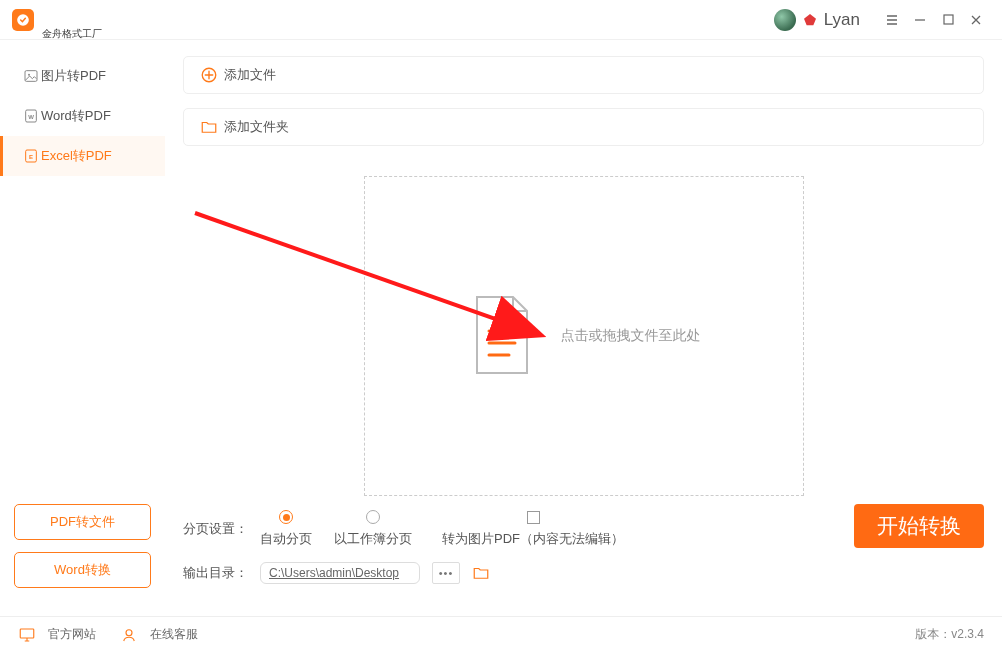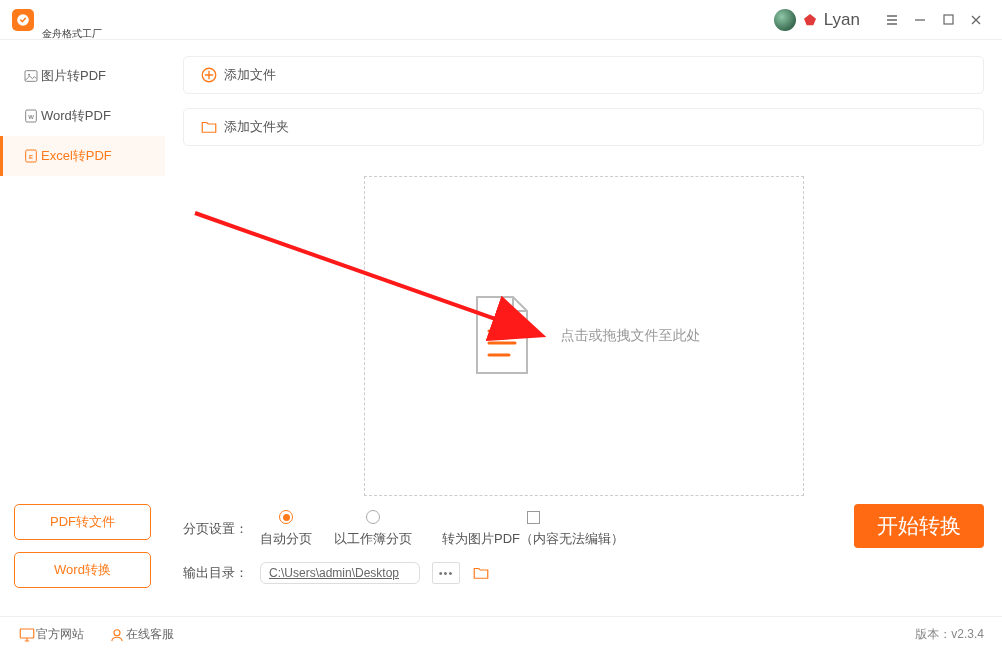--- a/index.html
+++ b/index.html
@@ -44,21 +44,21 @@
 .radio-dot.checked { border-color: #ff7a1a; }
 .radio-dot.checked::after { content: ""; width: 7px; height: 7px; background: #ff7a1a; border-radius: 50%; }
 .checkbox { width: 13px; height: 13px; border: 1px solid #999; display: inline-block; }
 .path-box { border: 1px solid #ddd; padding: 2px 8px; font-size: 12px; color: #666; border-radius: 6px; height: 22px; display: flex; align-items: center; min-width: 160px; text-decoration: underline; }
 .dots-btn { border: 1px solid #ddd; height: 22px; width: 28px; display: flex; align-items: center; justify-content: center; font-size: 11px; color: #777; border-radius: 2px; cursor: pointer; letter-spacing: 1px; }
 .folder-open { color: #ff7a1a; cursor: pointer; }
 
 .start-btn { position: absolute; right: 0; top: 8px; width: 130px; height: 44px; background: #ff6a13; color: #fff; border-radius: 4px; display: flex; align-items: center; justify-content: center; font-size: 21px; cursor: pointer; }
 
 .footer { height: 36px; border-top: 1px solid #eee; display: flex; align-items: center; padding: 0 18px; gap: 24px; font-size: 12px; color: #666; }
-.footer-link { display: flex; align-items: center; gap: 0; cursor: pointer; }
+.footer-link { display: flex; align-items: center; gap: 12px; cursor: pointer; }
 .footer-link .fi { color: #ff7a1a; }
 .footer-spacer { flex: 1; }
 .version { color: #888; }
 
 svg { display: block; }
 </style>
 </head>
 <body>
 
 <div class="titlebar">

